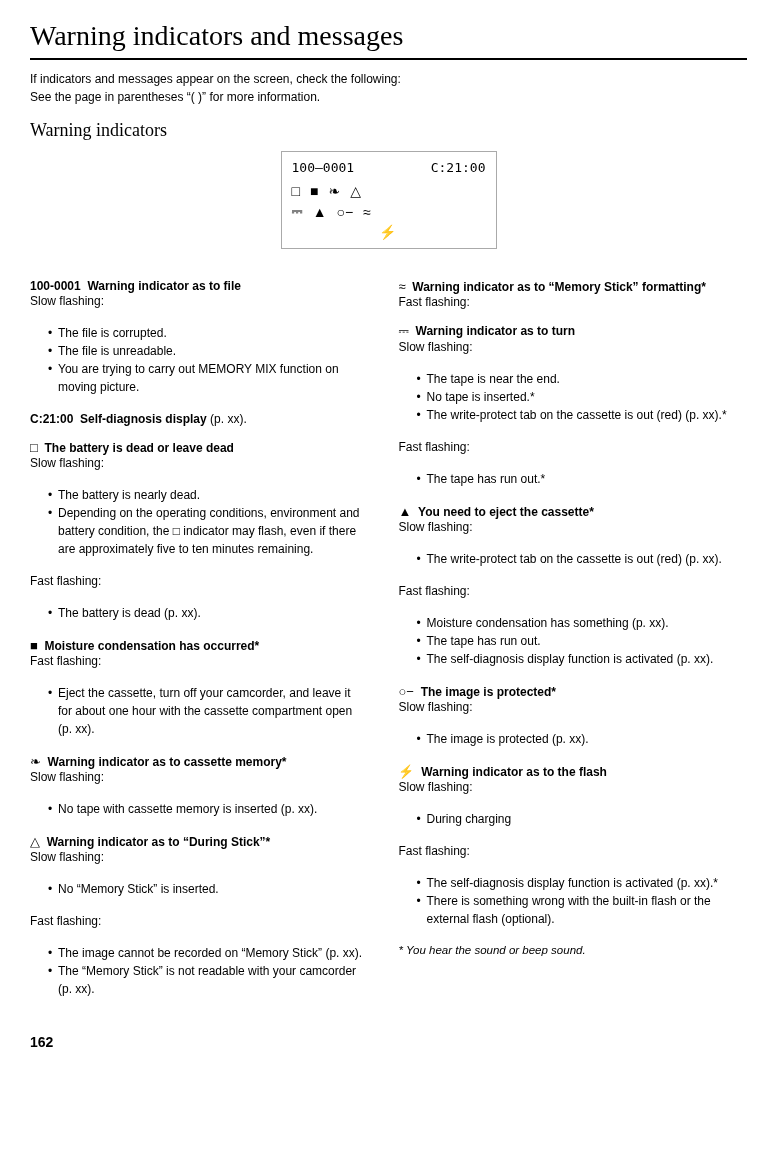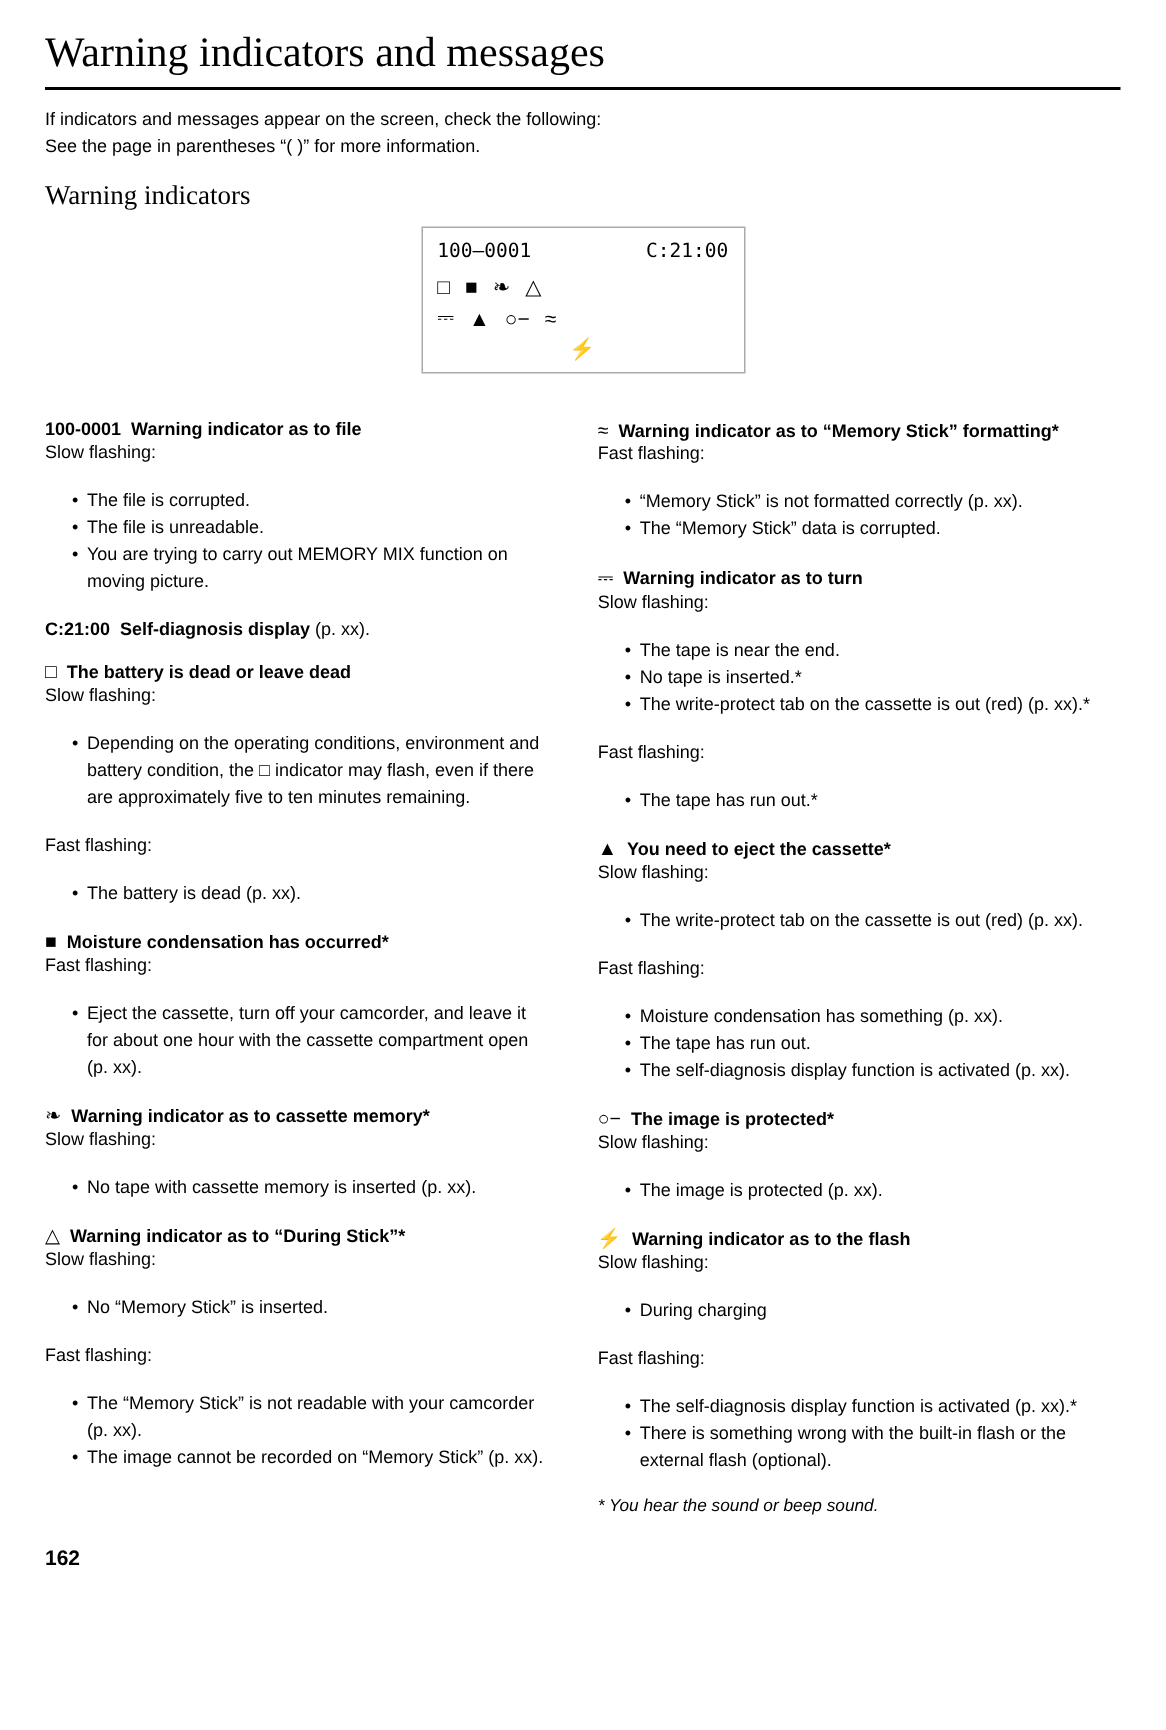--- a/index.html
+++ b/index.html
@@ -167,20 +167,21 @@
     </div>
 
     <div class="section">
       <p class="section-label"><span class="bold">C:21:00&nbsp;&nbsp;Self-diagnosis display</span> (p. xx).</p>
     </div>
 
     <div class="section">
       <p class="section-label"><span class="icon-sym">□</span>&nbsp;&nbsp;<span class="bold">The battery is dead or leave dead</span></p>
       <p class="section-intro">Slow flashing:</p>
       <ul>
+        <li>The battery is nearly dead.</li>
         <li>Depending on the operating conditions, environment and battery condition, the □ indicator may flash, even if there are approximately five to ten minutes remaining.</li>
       </ul>
       <p class="section-intro" style="margin-top:3px;">Fast flashing:</p>
       <ul>
         <li>The battery is dead (p. xx).</li>
       </ul>
     </div>
 
     <div class="section">
       <p class="section-label"><span class="icon-sym">■</span>&nbsp;&nbsp;<span class="bold">Moisture condensation has occurred*</span></p>
@@ -199,36 +200,32 @@
     </div>
 
     <div class="section">
       <p class="section-label"><span class="icon-sym">△</span>&nbsp;&nbsp;<span class="bold">Warning indicator as to “During Stick”*</span></p>
       <p class="section-intro">Slow flashing:</p>
       <ul>
         <li>No “Memory Stick” is inserted.</li>
       </ul>
       <p class="section-intro" style="margin-top:3px;">Fast flashing:</p>
       <ul>
+        <li>The image cannot be recorded on “Memory Stick” (p. xx).</li>
         <li>The “Memory Stick” is not readable with your camcorder (p. xx).</li>
-        <li>The image cannot be recorded on “Memory Stick” (p. xx).</li>
       </ul>
     </div>
 
   </div>
 
   <div class="col-right">
 
     <div class="section">
       <p class="section-label"><span class="icon-sym">≈</span>&nbsp;&nbsp;<span class="bold">Warning indicator as to “Memory Stick” formatting*</span></p>
       <p class="section-intro">Fast flashing:</p>
-      <ul>
-        <li>“Memory Stick” is not formatted correctly (p. xx).</li>
-        <li>The “Memory Stick” data is corrupted.</li>
-      </ul>
     </div>
 
     <div class="section">
       <p class="section-label"><span class="icon-sym">⎓</span>&nbsp;&nbsp;<span class="bold">Warning indicator as to turn</span></p>
       <p class="section-intro">Slow flashing:</p>
       <ul>
         <li>The tape is near the end.</li>
         <li>No tape is inserted.*</li>
         <li>The write-protect tab on the cassette is out (red) (p. xx).*</li>
       </ul>

